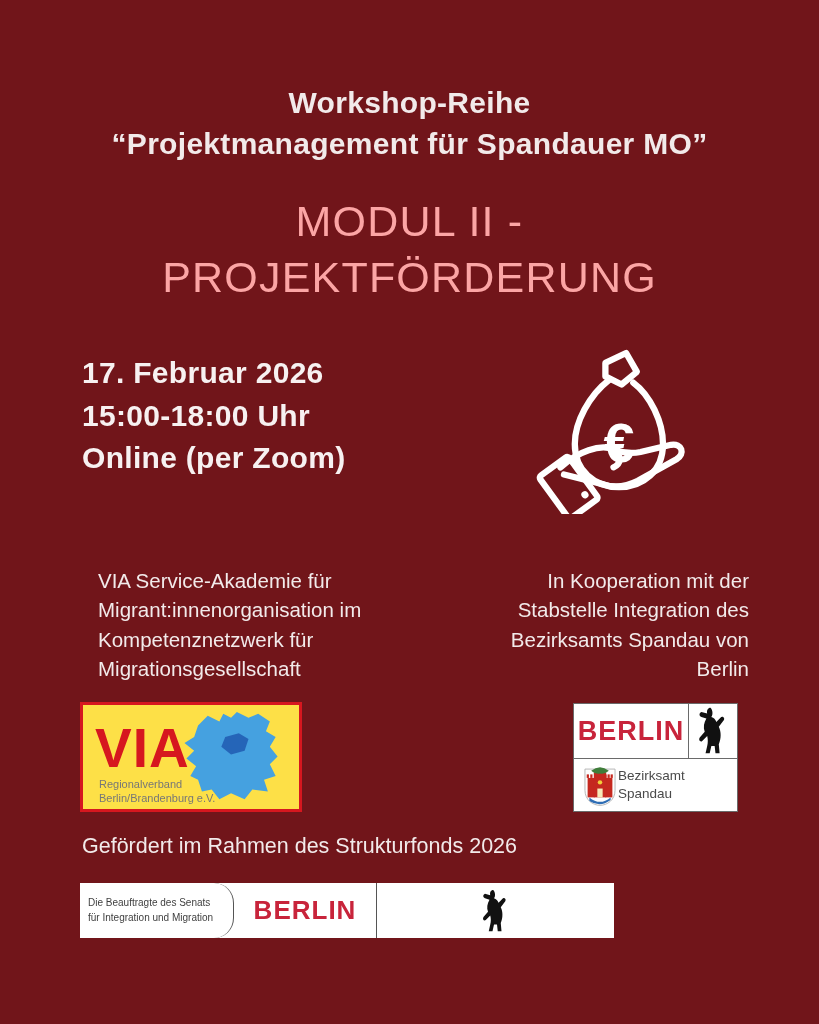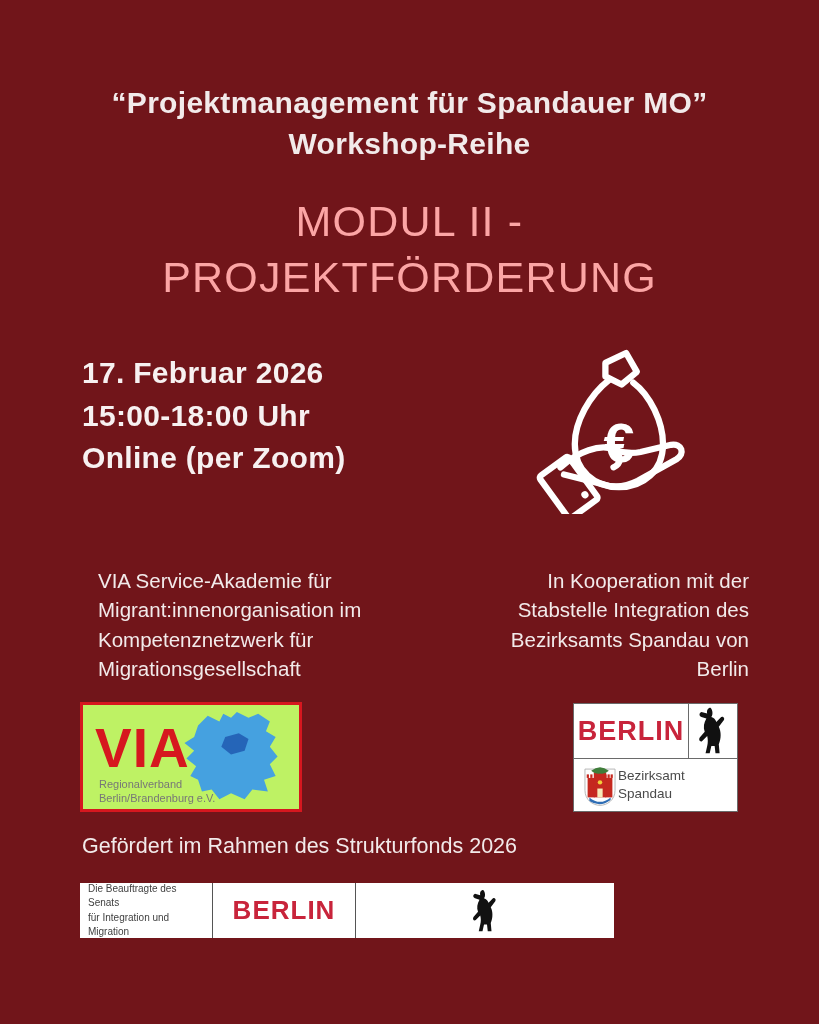--- a/index.html
+++ b/index.html
@@ -30,21 +30,21 @@
   .org-text{
     position:absolute;left:82px;top:566px;width:310px;
     font-size:20.5px;line-height:1.43;white-space:pre-line;color:var(--ink);margin-left:16px;
   }
   .coop-text{
     position:absolute;right:70px;top:566px;width:300px;text-align:right;
     font-size:20.5px;line-height:1.43;white-space:pre-line;color:var(--ink);
   }
   .via-logo{
     position:absolute;left:80px;top:702px;width:222px;height:110px;
-    background:#bef264;border:3px solid var(--via-red);box-sizing:border-box;
+    background:#fde047;border:3px solid var(--via-red);box-sizing:border-box;
   }
   .via-word{
     position:absolute;left:12px;top:16px;font-size:55px;line-height:1;
     font-weight:800;color:var(--via-red);letter-spacing:1px;
   }
   .via-sub{
     position:absolute;left:16px;top:72px;font-size:11px;line-height:1.3;
     color:#777;white-space:pre-line;
   }
   .via-map{position:absolute;right:3px;top:3px;width:128px;height:97px;}
@@ -63,33 +63,33 @@
   .bs-bottom{flex:1;display:flex;align-items:center;padding:3px 8px;}
   .bs-district{font-size:13.5px;line-height:1.35;color:#4a4a4a;white-space:pre-line;}
   .funding-note{
     position:absolute;left:82px;top:834px;font-size:21.5px;font-weight:500;color:var(--ink);
   }
   .partner-bar{
     position:absolute;left:80px;top:883px;width:534px;height:55px;
     background:#fff;display:flex;color:#3f3f3f;box-sizing:border-box;
   }
   .pb-cell{display:flex;align-items:center;box-sizing:border-box;border-right:1px solid #555;}
-  .pb-c1{width:133px;padding:12px 8px;font-size:10px;line-height:1.45;white-space:pre-line;}
+  .pb-c1{width:154px;padding:12px 8px;font-size:10px;line-height:1.45;white-space:pre-line;border-radius:20px;}
   .pb-c2{width:194px;padding:0 8px;font-size:9px;line-height:1.5;white-space:pre-line;letter-spacing:-0.1px;}
   .pb-c3{width:143px;justify-content:center;font-size:26px;font-weight:800;color:var(--berlin-red);letter-spacing:1px;}
   .pb-c4{flex:1;justify-content:center;border-right:none;}
 </style>
 </head>
 <body>
 
 <div class="flyer">
 
   <div class="series">
+    <div>Workshop-Reihe</div>
     <div>“Projektmanagement für Spandauer MO”</div>
-    <div>Workshop-Reihe</div>
   </div>
 
   <div class="module">MODUL II -
 PROJEKTFÖRDERUNG</div>
 
   <div class="date-block">
     <div>17. Februar 2026</div>
     <div>15:00-18:00 Uhr</div>
     <div>Online (per Zoom)</div>
   </div>

